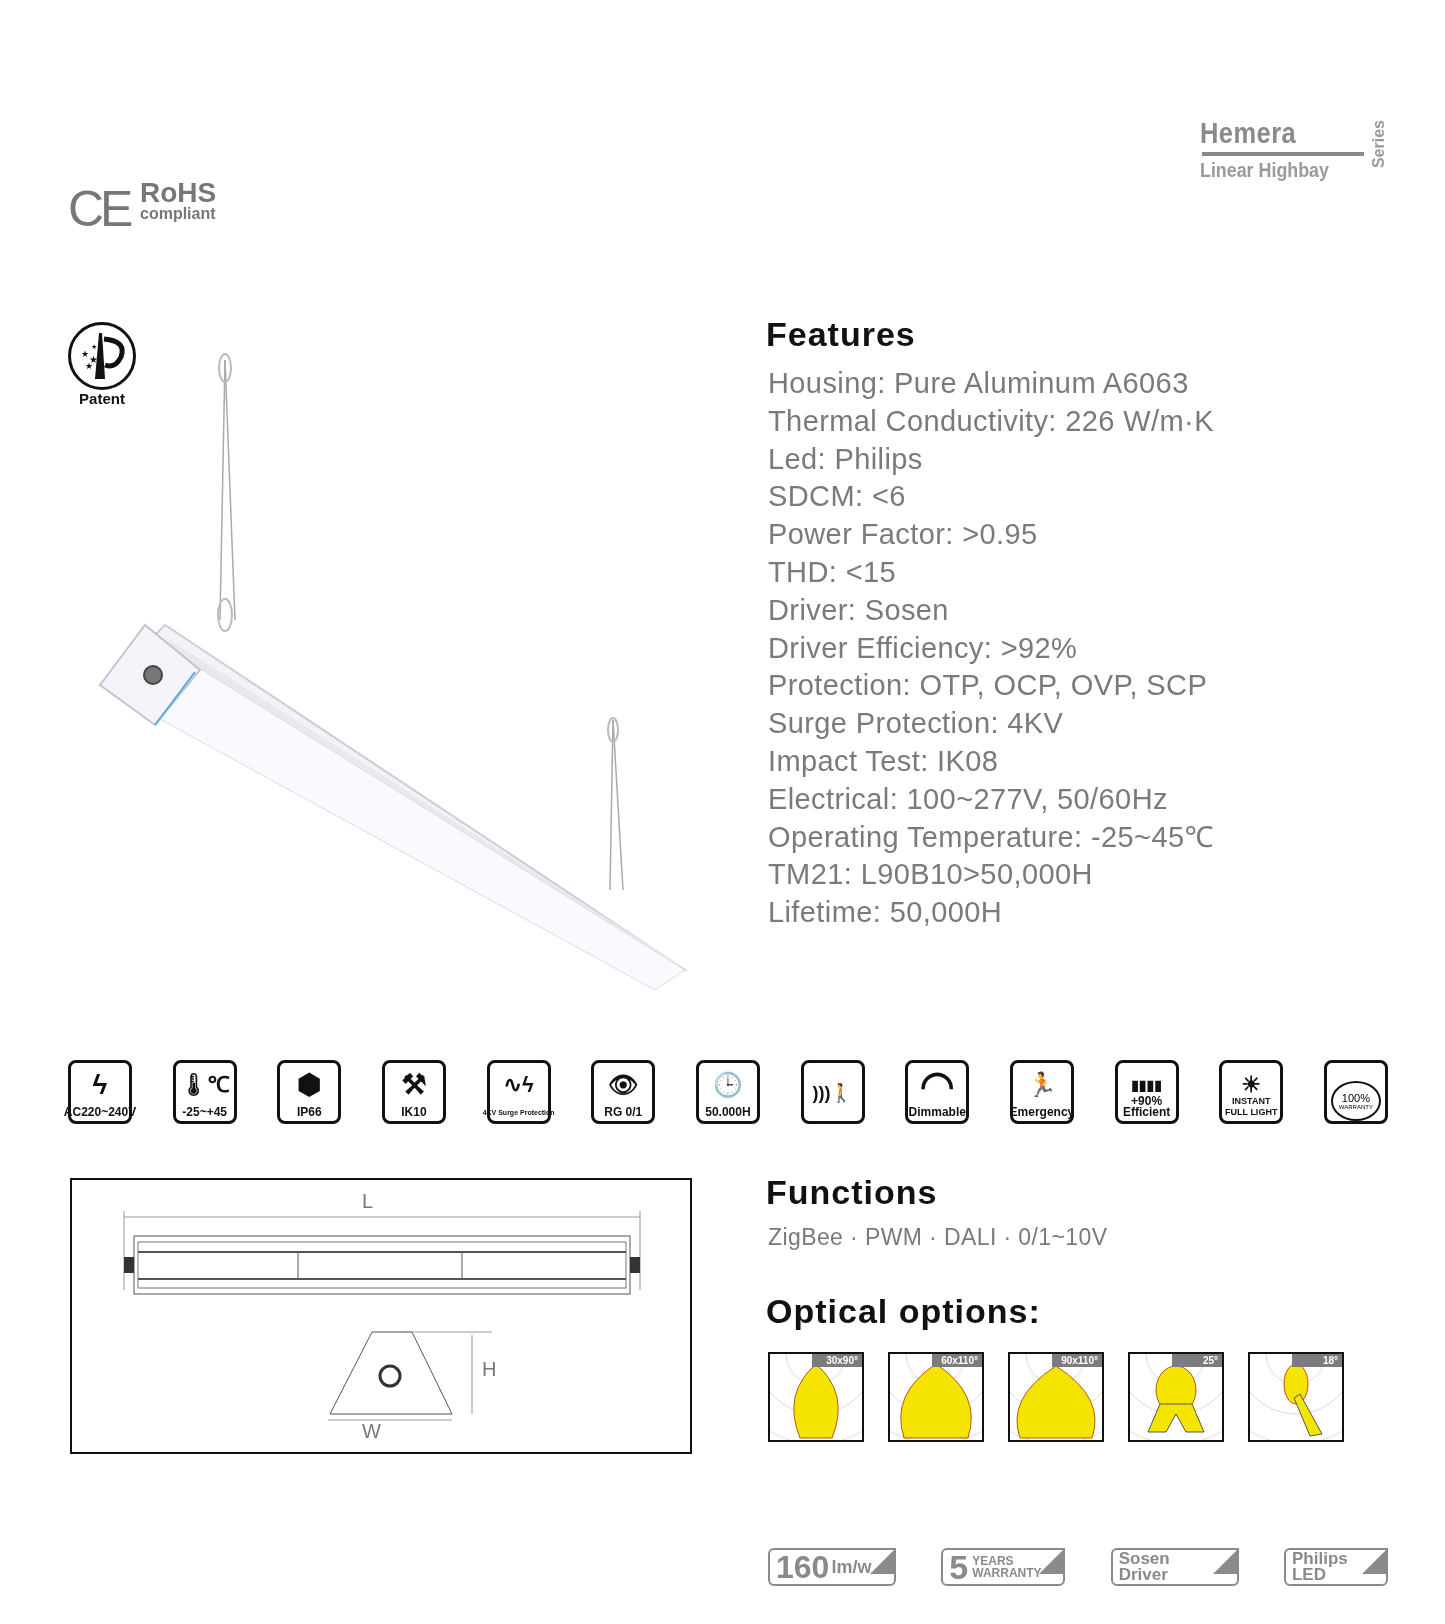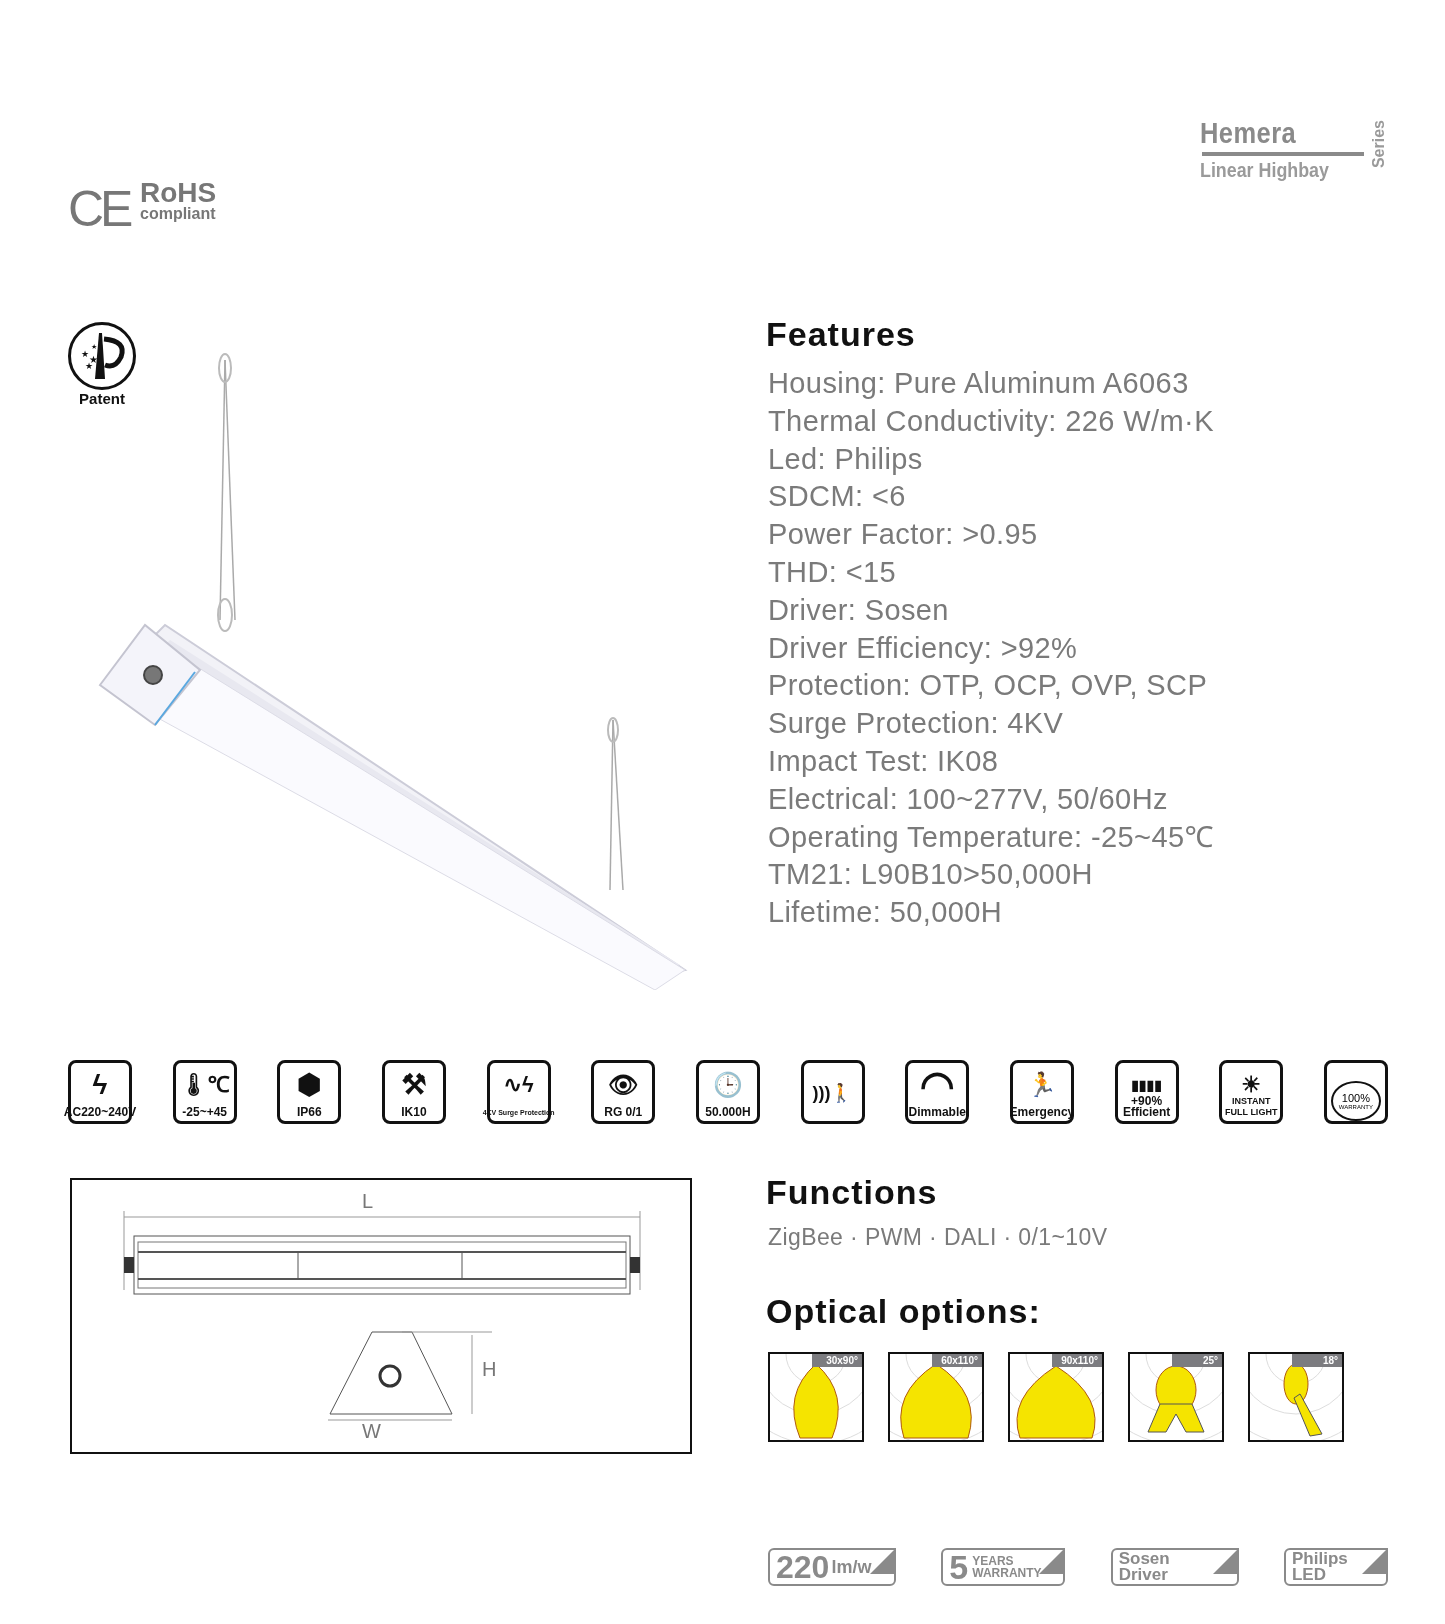--- a/index.html
+++ b/index.html
@@ -238,21 +238,21 @@
           <circle cx="46" cy="0" r="90"></circle>
         </g>
         <ellipse cx="46" cy="30" rx="12" ry="20" fill="#f5e400" stroke="#b05a10"></ellipse>
         <path d="M50 40 L72 80 L60 82 L44 44Z" fill="#f5e400" stroke="#555"></path>
       </svg>
   </div>
 </div>
 
 <div class="abs badges">
   <div class="bd" style="width:128px">
-      <span style="font-size:32px">220</span>
+      <span style="font-size:32px">160</span>
       <span style="font-size:18px;margin-left:2px">lm/w</span>
     </div>
   <div class="bd" style="width:124px">
       <span style="font-size:34px">5</span>
       <span style="font-size:12px;margin-left:4px;width:72px;line-height:12px">YEARS WARRANTY</span>
     </div>
   <div class="bd" style="width:128px;flex-direction:column;align-items:flex-start;justify-content:center">
       <span style="font-size:17px;line-height:16px">Sosen</span>
       <span style="font-size:17px;line-height:16px">Driver</span>
     </div>

